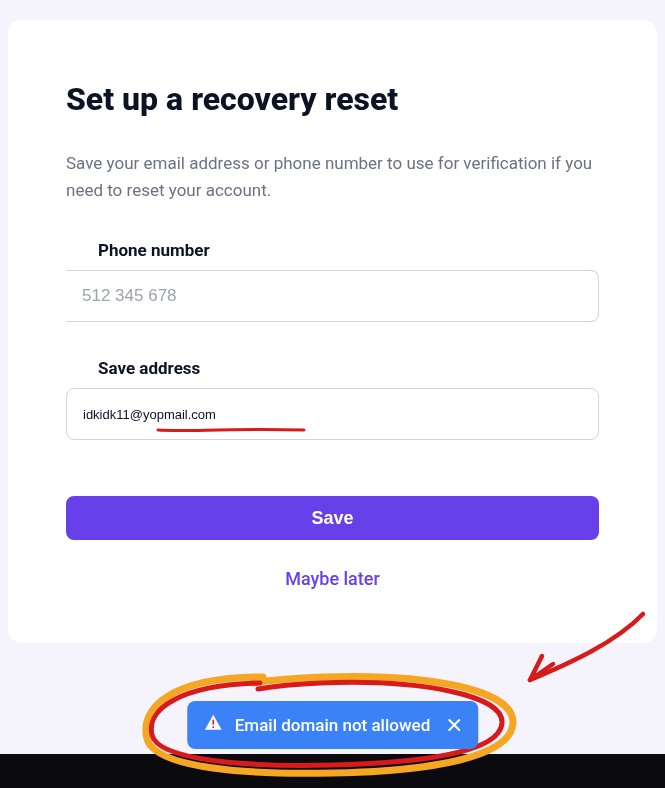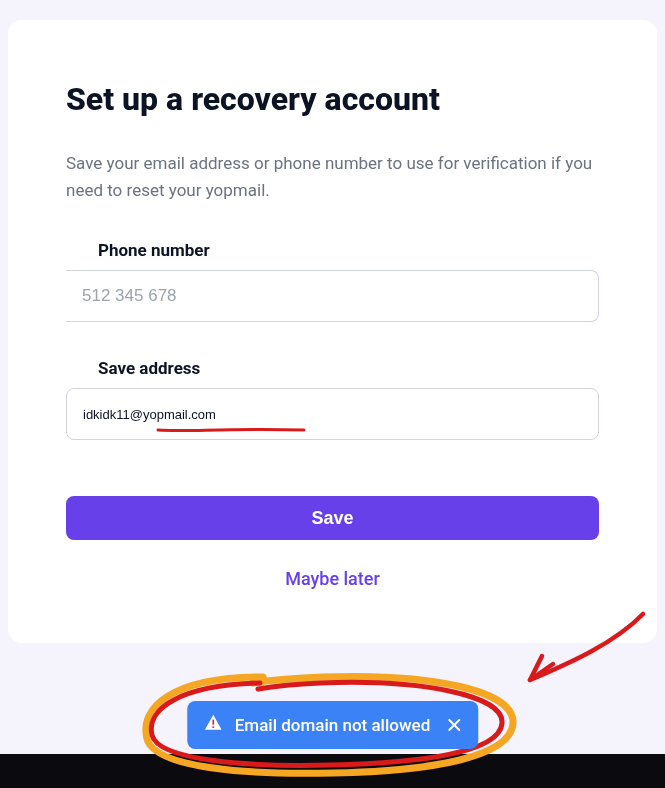--- a/index.html
+++ b/index.html
@@ -182,22 +182,22 @@
       left: 0;
       right: 0;
       height: 34px;
       background: #0b0b0f;
     }
   </style>
 </head>
 <body>
 
 <div class="card">
-  <h1 class="title">Set up a recovery account</h1>
-  <p class="subtitle">Save your email address or phone number to use for verification if you need to reset your yopmail.</p>
+  <h1 class="title">Set up a recovery reset</h1>
+  <p class="subtitle">Save your email address or phone number to use for verification if you need to reset your account.</p>
 
   <label class="field-label">Phone number</label>
   <div class="phone-row">
     <input class="phone-input" type="text" placeholder="512 345 678" style="">
   </div>
 
   <div class="email-group">
     <label class="field-label">Save address</label>
     <input class="email-input" type="text" value="idkidk11@yopmail.com" style="">
     <svg class="underline-annotation" viewBox="0 0 150 6">

